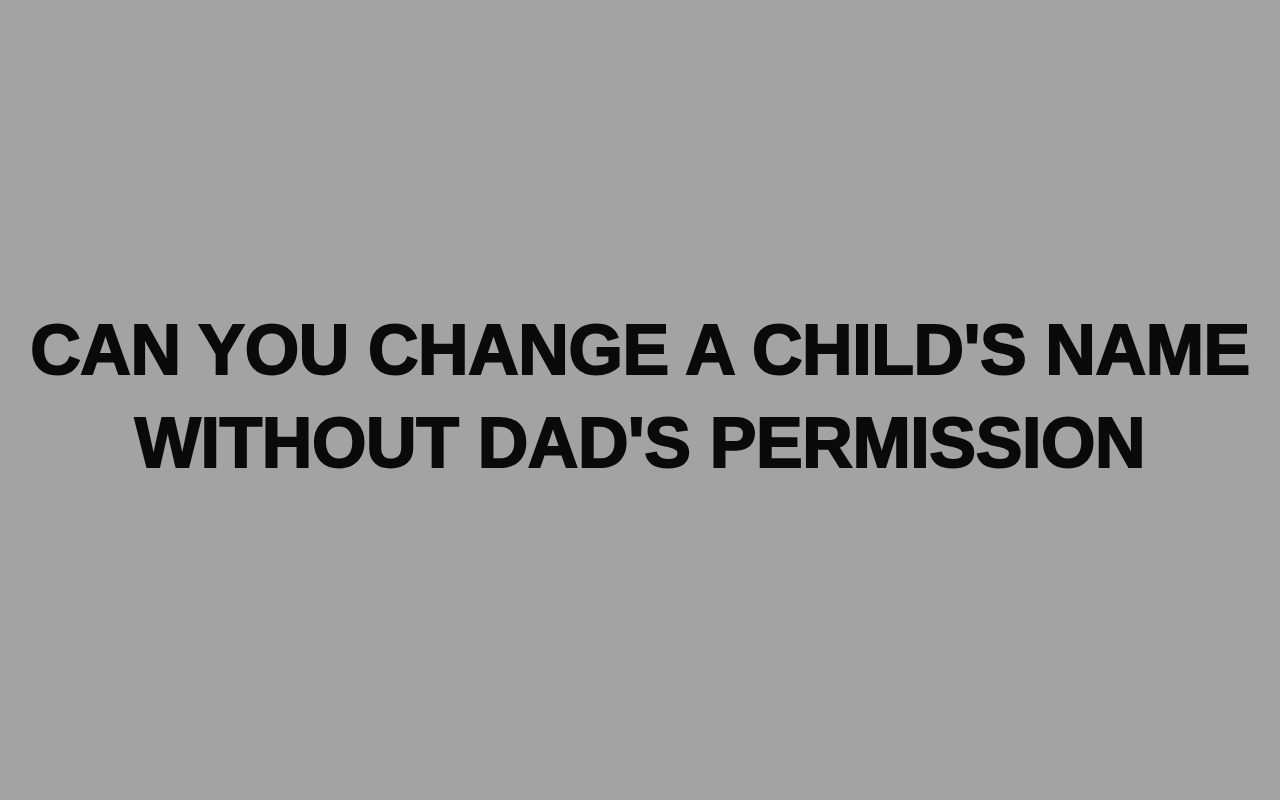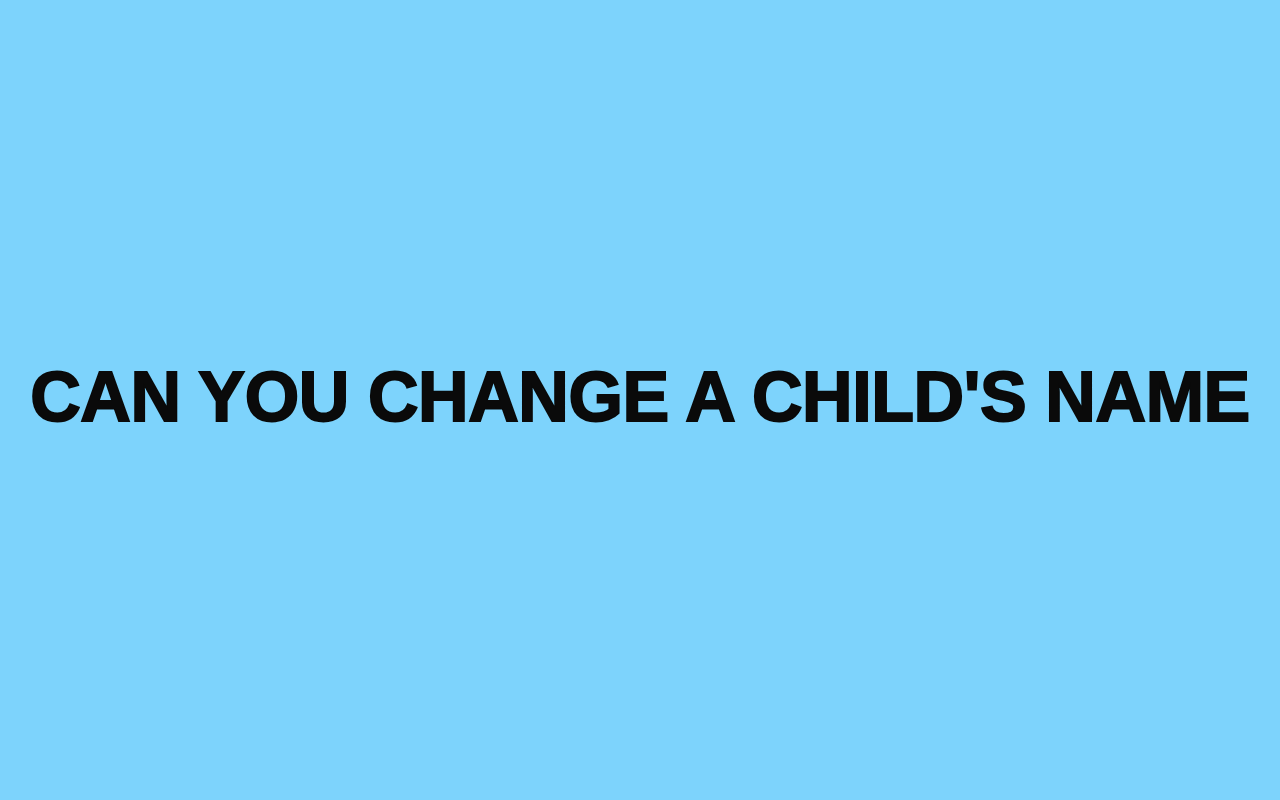--- a/index.html
+++ b/index.html
@@ -12,21 +12,21 @@
     width: 1280px;
     height: 800px;
     overflow: hidden;
     font-family: "Liberation Sans", sans-serif;
   }
 
   .canvas {
     position: relative;
     width: 1280px;
     height: 800px;
-    background: #7dd3fc;
+    background: #a3a3a3;
     display: flex;
     align-items: center;
     justify-content: center;
     box-sizing: border-box;
   }
 
   .title-block {
     width: 1240px;
     text-align: center;
     
@@ -49,15 +49,16 @@
     paint-order: stroke fill;
   }
 </style>
 </head>
 <body>
 
 <div class="canvas">
 
   <div class="title-block">
     <span class="title-line">CAN YOU CHANGE A CHILD'S NAME</span>
+    <span class="title-line">WITHOUT DAD'S PERMISSION</span>
   </div>
 
 </div>
 
 </body></html>

